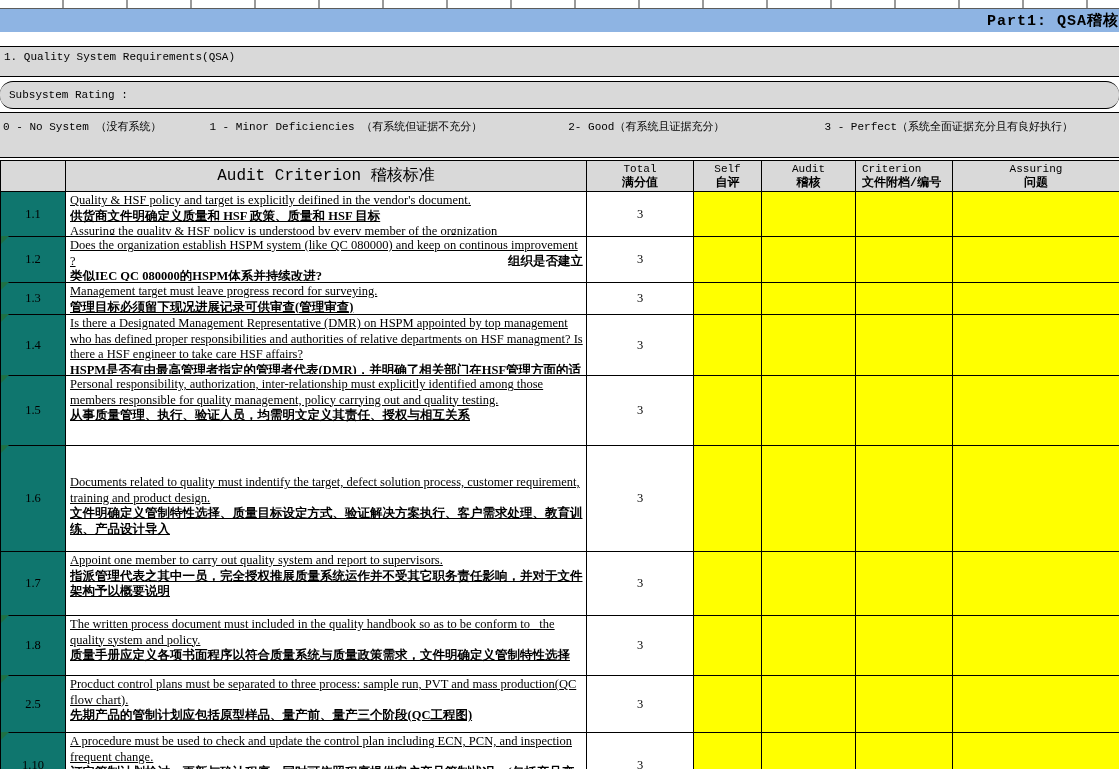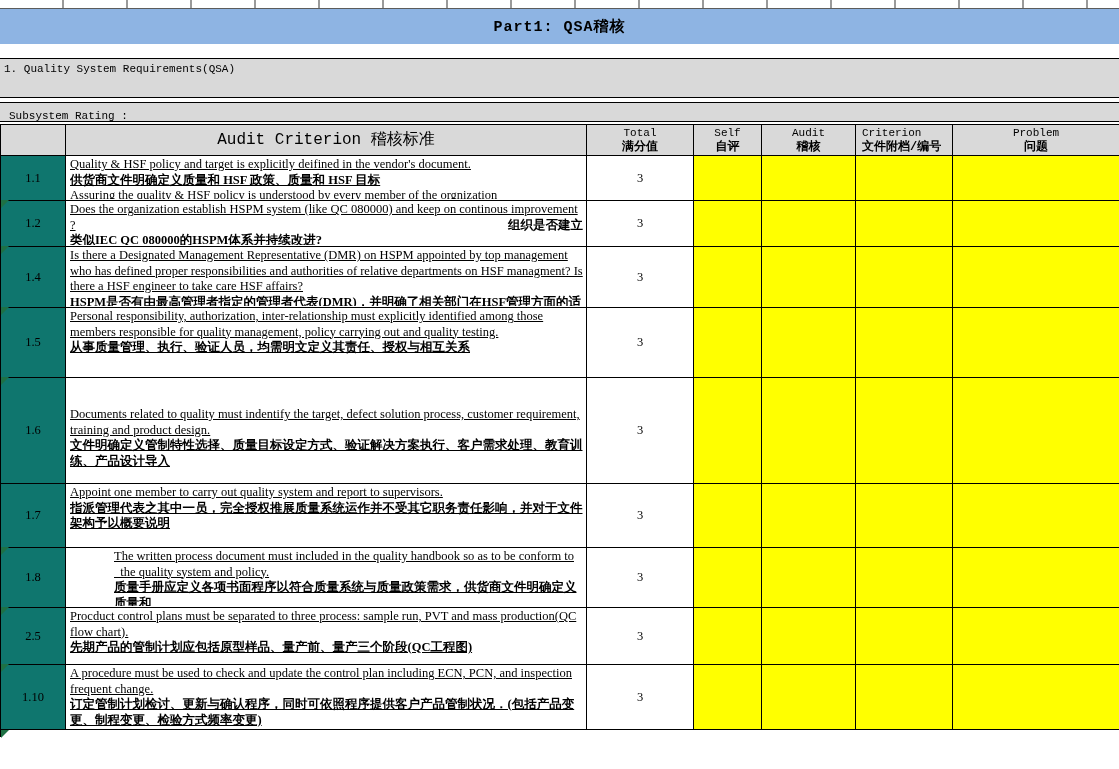--- a/index.html
+++ b/index.html
@@ -7,32 +7,32 @@
   .sheet {
     position:relative; width:1119px; height:769px;
     font-family:"Liberation Mono","DejaVu Sans Mono",monospace;
     color:#000;
   }
   .top-strip {
     height:8px;
     background: repeating-linear-gradient(90deg,#ffffff 0 62px,#9a9a9a 62px 64px);
   }
   .title-bar {
-    height:36px; background:var(--blue,#8EB4E3);
+    height:24px; background:var(--blue,#8EB4E3);
     border-top:1px solid #5c5c5c;
-    display:flex; align-items:center; justify-content:center;
+    display:flex; align-items:center; justify-content:flex-end;
     font-weight:bold; font-size:15px; letter-spacing:1px;
   }
   .band {
     background:var(--band,#D9D9D9);
     border-top:1px solid #000; border-bottom:1px solid #000;
     font-size:11px;
   }
-  .band-section { margin-top:14px; height:40px; line-height:21px; padding-left:4px; }
-  .band-sub     { margin-top:4px;  height:20px; line-height:26px; padding-left:9px; }
+  .band-section { margin-top:14px; height:31px; line-height:21px; padding-left:4px; }
+  .band-sub     { margin-top:4px;  height:28px; line-height:26px; padding-left:9px;border-radius:13px; }
   .band-rating  { margin-top:3px;  height:46px; padding:4px 2px 0 3px; line-height:21px; }
   .ri { white-space:normal; }
   .r1 { margin-left:48px; }
   .r2 { margin-left:86px; }
   .r3 { margin-left:100px; }
 
   table.audit { border-collapse:collapse; table-layout:fixed; width:1119px; margin-top:2px; }
   .c-id{width:65px;} .c-crit{width:521px;} .c-total{width:107px;}
   .c-self{width:68px;} .c-audit{width:94px;} .c-doc{width:97px;} .c-prob{width:167px;}
   th,td { border:1px solid #000; padding:0; }
@@ -80,20 +80,23 @@
   </div>
 
   <div class="band band-section">
     <span>1. Quality System Requirements(QSA)</span>
   </div>
 
   <div class="band band-sub">
     <span>Subsystem Rating :</span>
   </div>
 
+  <div class="band band-rating">
+    <span class="ri r0">0 -  No System （没有系统）</span><span class="ri r1">1 -  Minor Deficiencies （有系统但证据不充分）</span><span class="ri r2">2-  Good（有系统且证据充分）</span><span class="ri r3">3  -  Perfect（系统全面证据充分且有良好执行）</span>
+  </div>
 
   <table class="audit">
     <colgroup>
       <col class="c-id">
         <col class="c-crit">
         <col class="c-total">
       <col class="c-self">
         <col class="c-audit">
         <col class="c-doc">
         <col class="c-prob">
@@ -112,21 +115,21 @@
         </th>
         <th>
           <div>Audit</div>
           <div class="cnh">稽核</div>
         </th>
         <th class="th-doc">
           <div>Criterion</div>
           <div class="cnh">文件附档/编号</div>
         </th>
         <th>
-          <div>Problem</div>
+          <div>Assuring</div>
           <div class="cnh">问题</div>
         </th>
       </tr>
     </thead>
     <tbody>
         <tr style="height: 45px;">
           <td class="cell-id"><span>1.1</span></td>
           <td class="cell-crit">
             <div class="crit-wrap" style="height: 43px;">
               <div class="line en"><span>Quality &amp; HSF policy and target is explicitly deifined in the vendor's document.</span></div>
@@ -147,20 +150,34 @@
               <div class="line en"><span>Does the organization establish HSPM system (like QC 080000) and keep on continous improvement ?</span><span class="right cn">组织是否建立</span></div>
               <div class="line cn"><span>类似IEC QC 080000的HSPM体系并持续改进?</span></div>
             </div>
           </td>
           <td class="cell-total">3</td>
           <td class="cell-input"></td>
           <td class="cell-input"></td>
           <td class="cell-input"></td>
           <td class="cell-input"></td>
         </tr>
+        <tr style="height: 32px;">
+          <td class="cell-id"><span class="corner"></span><span>1.3</span></td>
+          <td class="cell-crit">
+            <div class="crit-wrap" style="height: 30px;">
+              <div class="line en"><span>Management target must leave progress record for surveying.</span></div>
+              <div class="line cn"><span>管理目标必须留下现况进展记录可供审查(管理审查)</span></div>
+            </div>
+          </td>
+          <td class="cell-total">3</td>
+          <td class="cell-input"></td>
+          <td class="cell-input"></td>
+          <td class="cell-input"></td>
+          <td class="cell-input"></td>
+        </tr>
         <tr style="height: 61px;">
           <td class="cell-id"><span class="corner"></span><span>1.4</span></td>
           <td class="cell-crit">
             <div class="crit-wrap" style="height: 59px;">
               <div class="line en"><span>Is there a Designated Management Representative (DMR) on HSPM  appointed by top management who has defined proper responsibilities and authorities of relative departments on HSF managment? Is there a HSF engineer to take care HSF affairs?</span></div>
               <div class="line cn"><span>HSPM是否有由最高管理者指定的管理者代表(DMR)，并明确了相关部门在HSF管理方面的适当</span></div>
             </div>
           </td>
           <td class="cell-total">3</td>
           <td class="cell-input"></td>
@@ -206,23 +223,23 @@
           </td>
           <td class="cell-total">3</td>
           <td class="cell-input"></td>
           <td class="cell-input"></td>
           <td class="cell-input"></td>
           <td class="cell-input"></td>
         </tr>
         <tr style="height: 60px;">
           <td class="cell-id"><span class="corner"></span><span>1.8</span></td>
           <td class="cell-crit">
-            <div class="crit-wrap" style="height: 58px; margin-left: 44px;">
+            <div class="crit-wrap" style="height: 58px;">
               <div class="line en"><span>The written process document must included in the quality handbook so as to be conform to &nbsp;&nbsp;the quality system and policy.</span></div>
-              <div class="line cn"><span>质量手册应定义各项书面程序以符合质量系统与质量政策需求，供货商文件明确定义质量和</span></div>
+              <div class="line cn"><span>质量手册应定义各项书面程序以符合质量系统与质量政策需求，文件明确定义管制特性选择</span></div>
             </div>
           </td>
           <td class="cell-total">3</td>
           <td class="cell-input"></td>
           <td class="cell-input"></td>
           <td class="cell-input"></td>
           <td class="cell-input"></td>
         </tr>
         <tr style="height: 57px;">
           <td class="cell-id"><span class="corner"></span><span>2.5</span></td>

